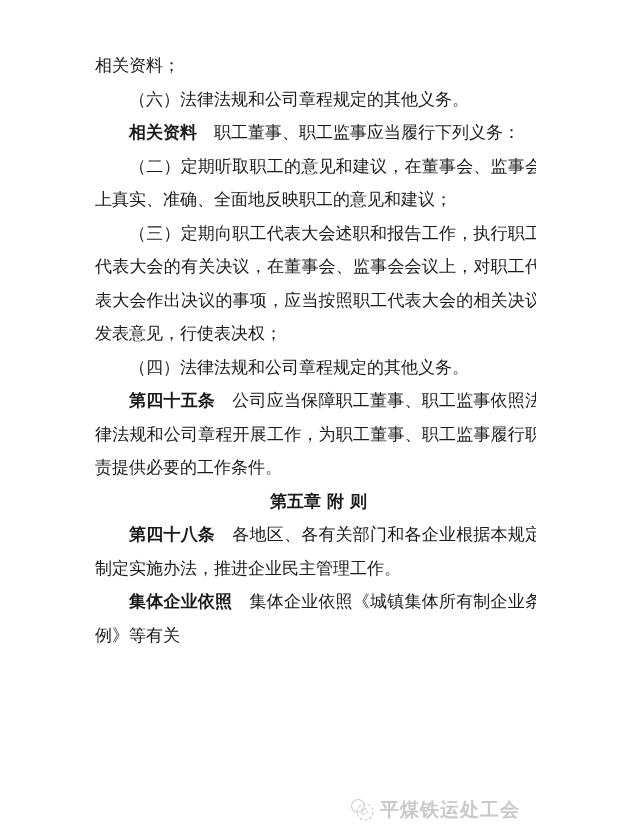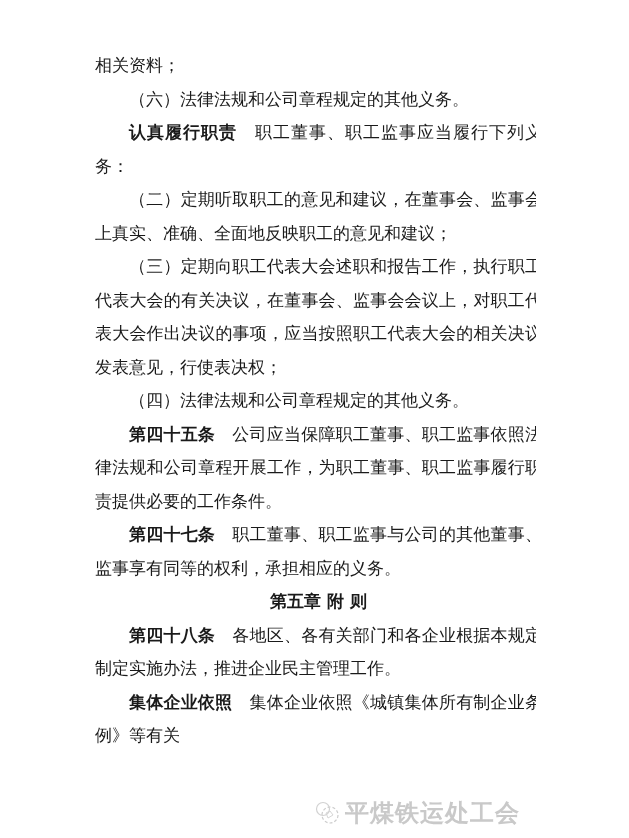--- a/index.html
+++ b/index.html
@@ -44,46 +44,45 @@
     font-weight: bold;
   }
   .watermark {
     position: absolute;
     right: 16px;
     top: 797px;
     display: flex;
     align-items: center;
     gap: 5px;
     color: #c9c9c9;
-    font-size: 24px;
+    font-size: 19px;
     font-weight: bold;
     letter-spacing: 1px;
     white-space: nowrap;
   }
   .wm-logo {
     display: inline-block;
     width: 26px;
     height: 26px;
     line-height: 0;
   }
 </style>
 </head>
 <body>
 
 <div class="page">
 
   <div class="content">
       <p class="para plain">相关资料；</p>
       <p class="para indent">（六）法律法规和公司章程规定的其他义务。</p>
-      <p class="para indent"><b class="article">认真履行职责</b>　职工董事、职工监事应当履行下列义务：</p>
+      <p class="para indent"><b class="article">相关资料</b>　职工董事、职工监事应当履行下列义务：</p>
       <p class="para indent">（二）定期听取职工的意见和建议，在董事会、监事会上真实、准确、全面地反映职工的意见和建议；</p>
       <p class="para indent">（三）定期向职工代表大会述职和报告工作，执行职工代表大会的有关决议，在董事会、监事会会议上，对职工代表大会作出决议的事项，应当按照职工代表大会的相关决议发表意见，行使表决权；</p>
       <p class="para indent">（四）法律法规和公司章程规定的其他义务。</p>
       <p class="para indent"><b class="article">第四十五条</b>　公司应当保障职工董事、职工监事依照法律法规和公司章程开展工作，为职工董事、职工监事履行职责提供必要的工作条件。</p>
-      <p class="para indent"><b class="article">第四十七条</b>　职工董事、职工监事与公司的其他董事、监事享有同等的权利，承担相应的义务。</p>
       <p class="para heading">第五章 附 则</p>
       <p class="para indent"><b class="article">第四十八条</b>　各地区、各有关部门和各企业根据本规定制定实施办法，推进企业民主管理工作。</p>
       <p class="para indent"><b class="article">集体企业依照</b>　集体企业依照《城镇集体所有制企业条例》等有关</p>
     </div>
 
   <div class="watermark">
     <span class="wm-logo">
       <svg width="26" height="26" viewBox="0 0 26 26" xmlns="http://www.w3.org/2000/svg">
         <circle cx="9" cy="9" r="6.5" fill="none" stroke="#d2d2d2" stroke-width="1.2"></circle>
         <circle cx="16" cy="15" r="8" fill="none" stroke="#cccccc" stroke-width="1.2" stroke-dasharray="3 2"></circle>

